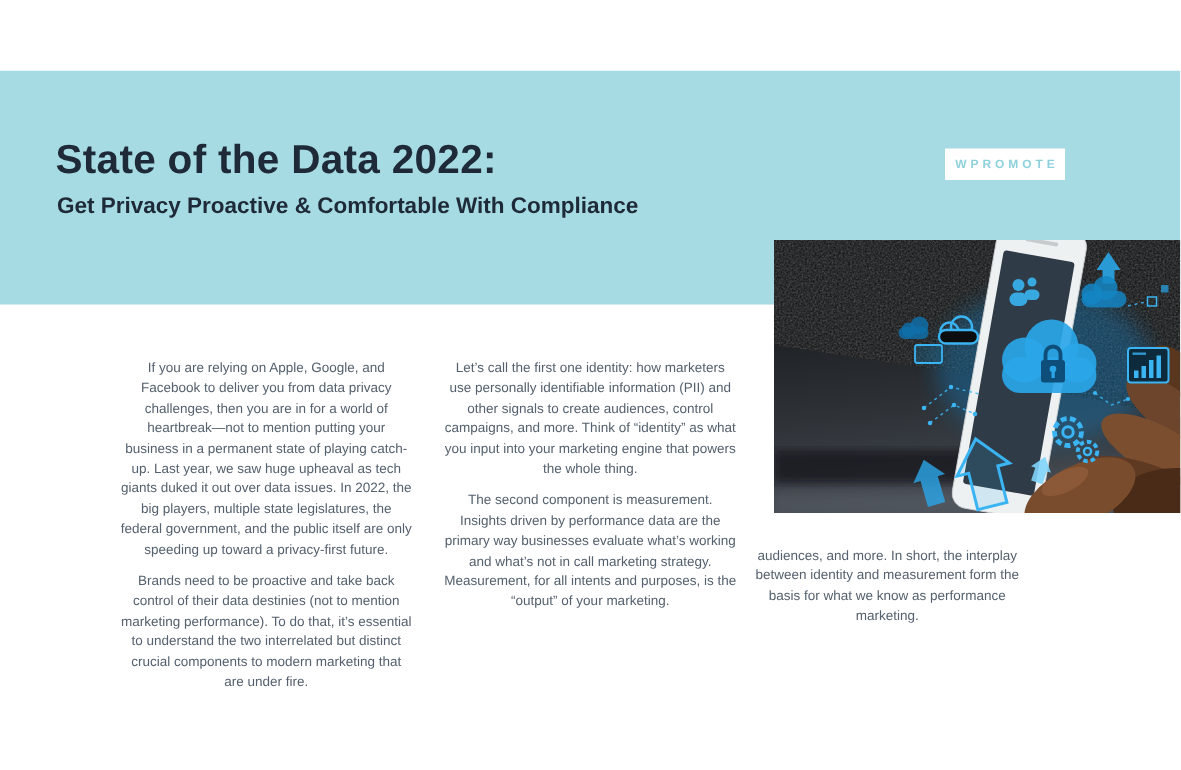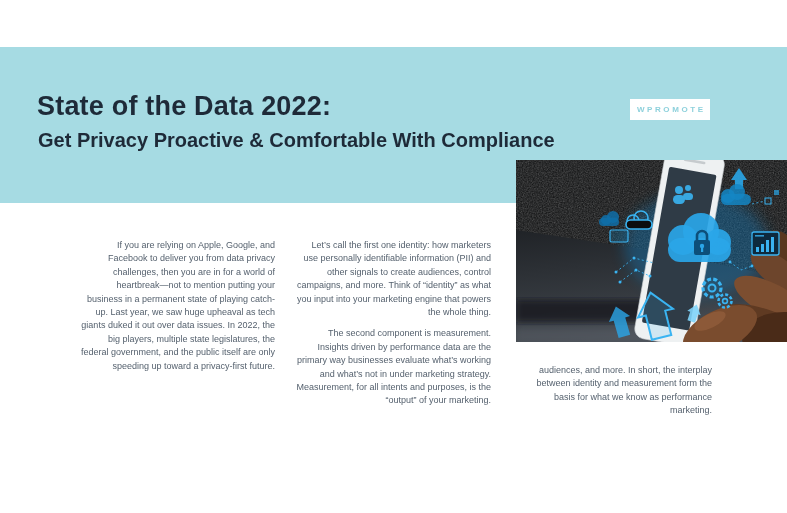--- a/index.html
+++ b/index.html
@@ -6,42 +6,42 @@
   .page {
     position:relative; width:787px; height:513px; overflow:hidden;
     background:#ffffff; font-family:"Liberation Sans", sans-serif;margin-top:47px;
   }
   .band { position:absolute; left:0; top:0; width:787px; height:156px; background:#a6dbe3; }
   .title {
     position:absolute; left:37px; top:44px; font-size:27px; font-weight:bold;
     color:#1e2a38; letter-spacing:0.2px; white-space:nowrap;
   }
   .subtitle {
-    position:absolute; left:38px; top:82px; font-size:20px; font-weight:bold;
+    position:absolute; left:38px; top:82px; font-size:15px; font-weight:bold;
     color:#1e2a38; white-space:nowrap;
   }
   .logo-box {
     position:absolute; left:630px; top:52px; width:80px; height:21px; background:#ffffff;
     display:flex; align-items:center; justify-content:center;
   }
   .logo-text {
     font-size:8px; font-weight:bold; letter-spacing:2.6px; text-indent:2.6px;
     color:#8ed1dc; white-space:nowrap;
   }
   .photo {
     position:absolute; left:516px; top:113px; width:271px; height:182px; display:block;
   }
   .col {
     position:absolute; width:195px; font-size:9px; line-height:13.4px; color:#55616e;
-    text-align:right;
+    text-align:center;
   }
   .col p { margin:0 0 8px 0; }
   .col-1 { left:80px;  top:192px; }
   .col-2 { left:296px; top:192px; }
-  .col-3 { left:515px; top:317px; width:197px; }
+  .col-3 { left:493px; top:317px; width:197px; }
   .footer-left {
     position:absolute; left:36px; top:489px; font-size:6.5px; letter-spacing:1.25px;
     color:#c4c8cc; white-space:nowrap;
   }
   .footer-left .sep { margin:0 5px; }
   .brand {
     position:absolute; right:29px; top:486px; font-size:11px; font-weight:bold;
     letter-spacing:2.6px; color:#2a3544; white-space:nowrap;
   }
 </style>
@@ -173,25 +173,26 @@
       <polyline points="214,102 225,110 236,106" fill="none" stroke-width="1" stroke-dasharray="2 2.4" opacity="0.85"></polyline>
       <circle cx="214" cy="102" r="1.4" stroke="none"></circle>
       <circle cx="236" cy="106" r="1.4" stroke="none"></circle>
       <polyline points="236,44 249,41" fill="none" stroke-width="1" stroke-dasharray="2 2.4" opacity="0.85"></polyline>
       <rect x="94" y="70" width="18" height="12" rx="1.5" fill="#1486c4" fill-opacity="0.25" stroke-width="1.2"></rect>
     </g>
   </svg>
 
   <div class="col col-1">
     <p>If you are relying on Apple, Google, and Facebook to deliver you from data privacy challenges, then you are in for a world of heartbreak—not to mention putting your business in a permanent state of playing catch-up. Last year, we saw huge upheaval as tech giants duked it out over data issues. In 2022, the big players, multiple state legislatures, the federal government, and the public itself are only speeding up toward a privacy-first future.</p>
+    <p>Brands need to be proactive and take back control of their data destinies (not to mention marketing performance). To do that, it’s essential to understand the two interrelated but distinct crucial components to modern marketing that are under fire.</p>
   </div>
 
   <div class="col col-2">
     <p>Let’s call the first one identity: how marketers use personally identifiable information (PII) and other signals to create audiences, control campaigns, and more. Think of “identity” as what you input into your marketing engine that powers the whole thing.</p>
-    <p>The second component is measurement. Insights driven by performance data are the primary way businesses evaluate what’s working and what’s not in under marketing strategy. Measurement, for all intents and purposes, is the “output” of your marketing.</p>
+    <p>The second component is measurement. Insights driven by performance data are the primary way businesses evaluate what’s working and what’s not in call marketing strategy. Measurement, for all intents and purposes, is the “output” of your marketing.</p>
   </div>
 
   <div class="col col-3">
     <p>audiences, and more. In short, the interplay between identity and measurement form the basis for what we know as performance marketing.</p>
   </div>
 
   <div class="footer-left">
     <span>WPROMOTE.COM</span><span class="sep">|</span><span>STATE OF THE DATA 2022: GET PRIVACY PROACTIVE &amp; COMFORTABLE WITH COMPLIANCE</span>
   </div>
 

